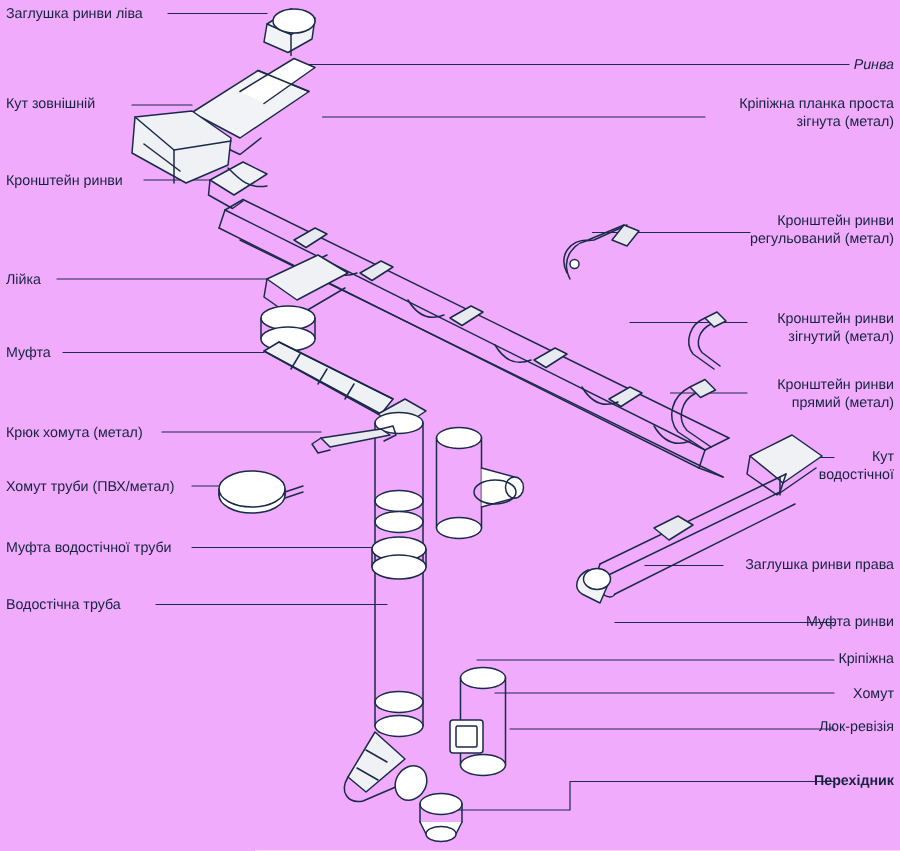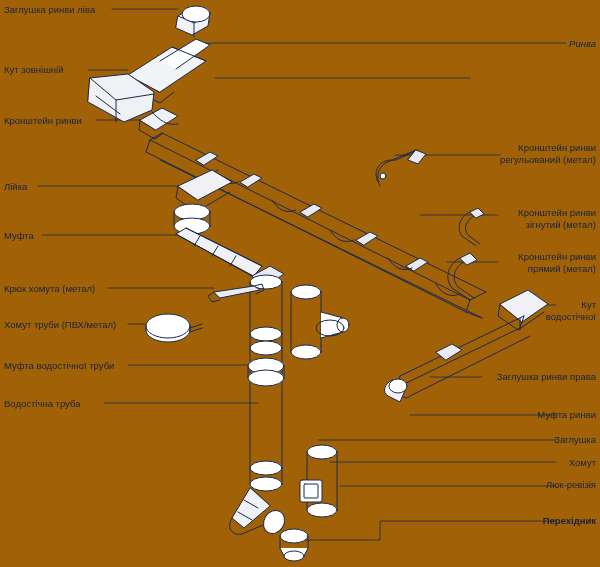--- a/index.html
+++ b/index.html
@@ -1,17 +1,17 @@
 <!DOCTYPE html>
 <html><head>
 <meta charset="utf-8">
 <style>
   html,body{margin:0;padding:0;background:#ffffff;}
   body{width:600px;height:567px;font-family:"Liberation Sans",sans-serif;color:#1b2a4a;}
-  #stage{position:relative;width:600px;height:567px;overflow:hidden;background:#a16207;}
+  #stage{position:relative;width:600px;height:567px;overflow:hidden;background:#f0abfc;}
   #stage svg{position:absolute;left:0;top:0;}
   .lbl{position:absolute;font-size:9.5px;line-height:11.5px;color:#16233f;white-space:pre;}
   .lbl.right{text-align:right;}
   .lbl.left{text-align:left;}
 </style>
 </head>
 <body>
 
 <div id="stage">
 
@@ -229,28 +229,30 @@
   <div class="lbl left" style="left:4px;top:64px;">Кут зовнішній</div>
   <div class="lbl left" style="left:4px;top:115px;">Кронштейн ринви</div>
   <div class="lbl left" style="left:4px;top:181px;text-align:right;">Лійка</div>
   <div class="lbl left" style="left:4px;top:230px;">Муфта</div>
   <div class="lbl left" style="left:4px;top:283px;">Крюк хомута (метал)</div>
   <div class="lbl left" style="left:4px;top:319px;">Хомут труби (ПВХ/метал)</div>
   <div class="lbl left" style="left:4px;top:360px;">Муфта водостічної труби</div>
   <div class="lbl left" style="left:4px;top:398px;">Водостічна труба</div>
 
   <div class="lbl right" style="right:4px;top:38px;font-style:italic;">Ринва</div>
+  <div class="lbl right" style="right:4px;top:64px;">Кріпіжна планка проста
+зігнута (метал)</div>
   <div class="lbl right" style="right:4px;top:142px;">Кронштейн ринви
 регульований (метал)</div>
   <div class="lbl right" style="right:4px;top:207px;">Кронштейн ринви
 зігнутий (метал)</div>
   <div class="lbl right" style="right:4px;top:251px;">Кронштейн ринви
 прямий (метал)</div>
   <div class="lbl right" style="right:4px;top:299px;">Кут
 водостічної</div>
   <div class="lbl right" style="right:4px;top:371px;">Заглушка ринви права</div>
   <div class="lbl right" style="right:4px;top:409px;">Муфта ринви</div>
-  <div class="lbl right" style="right:4px;top:434px;">Заглушка</div>
+  <div class="lbl right" style="right:4px;top:434px;">Кріпіжна</div>
   <div class="lbl right" style="right:4px;top:457px;">Хомут</div>
   <div class="lbl right" style="right:4px;top:479px;">Люк-ревізія</div>
   <div class="lbl right" style="right:4px;top:515px;font-weight:bold;">Перехідник</div>
 
 </div>
 
 </body></html>

